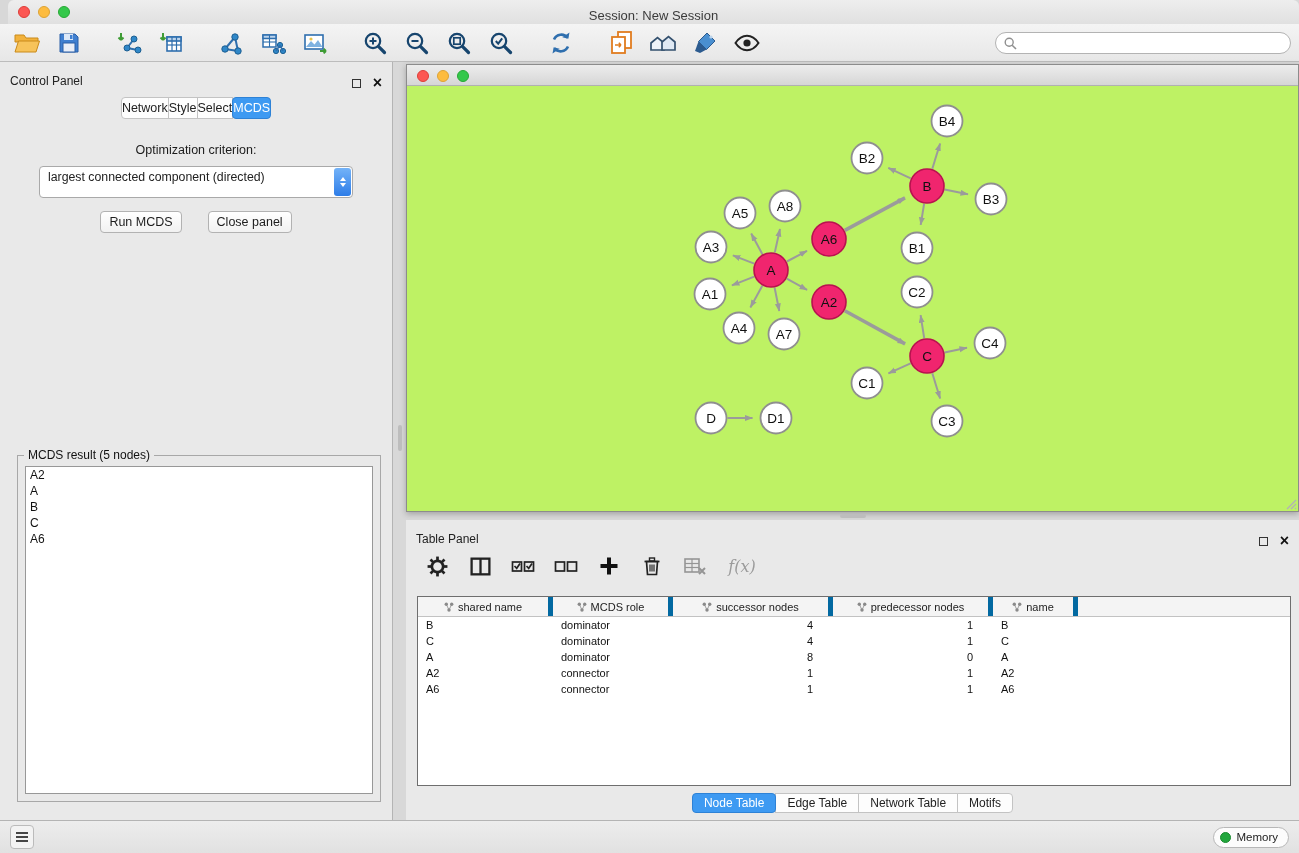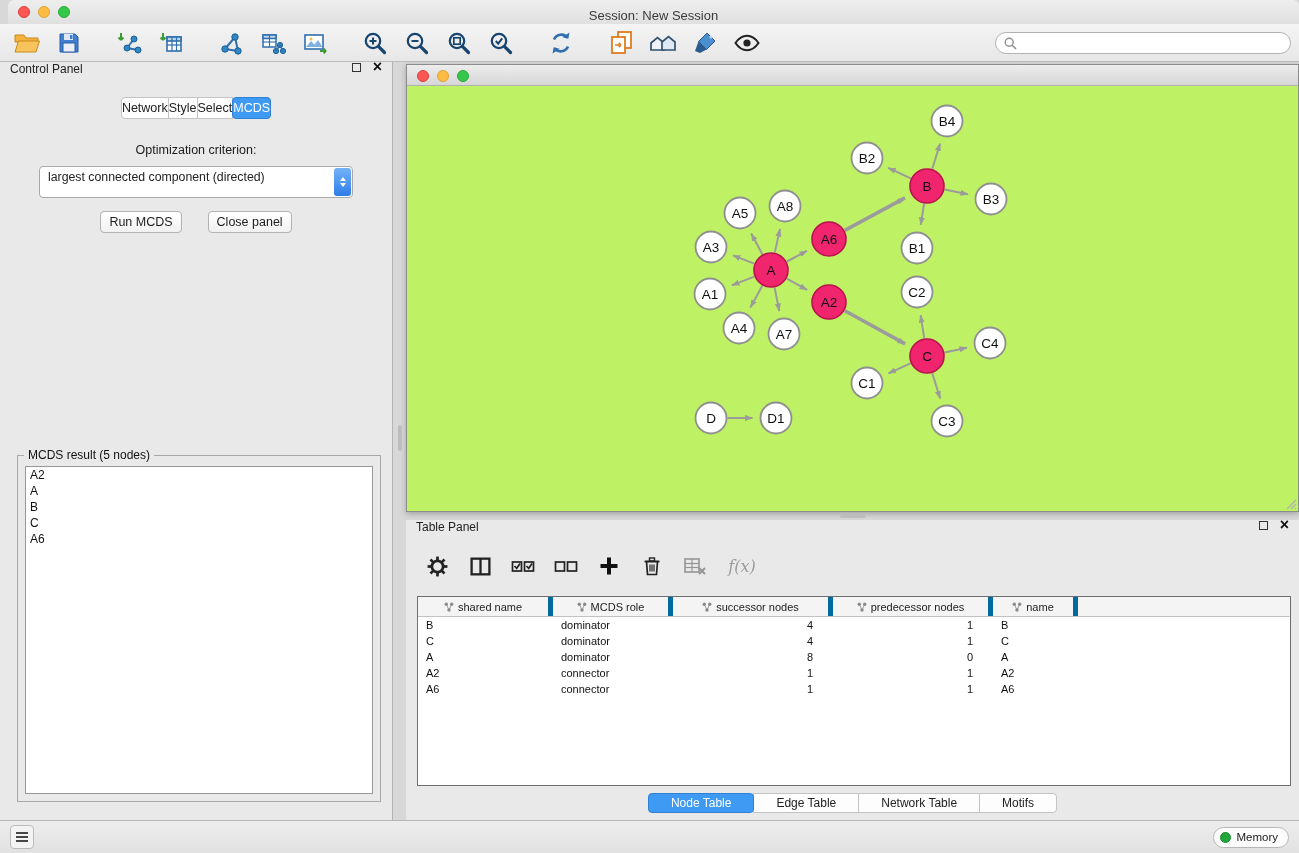--- a/index.html
+++ b/index.html
@@ -30,33 +30,33 @@
     display:flex; align-items:center; padding:0 8px; gap:5px; }
   .searchbox input { border:none; outline:none; flex:1; font-size:12px; background:transparent;
     font-family:"Liberation Sans",sans-serif; }
 
   
   .main { position:absolute; top:62px; left:0; right:0; bottom:33px; background:#d8d8d8; }
 
   
   .control-panel { position:absolute; left:0; top:0; width:393px; bottom:0;
     background:#e9e9e9; border-right:1px solid #b4b4b4; }
-  .panel-header { height:26px; display:flex; align-items:flex-start; padding:0 10px;gap:32px; }
+  .panel-header { height:26px; display:flex; align-items:flex-end; padding:0 10px;gap:32px; }
   .panel-title { font-size:12px; color:#222; }
   .ph-controls { margin-left:auto; display:flex; align-items:center; gap:12px; }
   .ph-float { width:9px; height:9px; border:1.4px solid #333; display:inline-block; background:transparent; }
   .ph-close { font-size:16px; font-weight:bold; color:#111; line-height:10px; }
 
   .segtabs { display:flex; justify-content:center; margin-top:9px; }
   .seg { background:#fdfdfd; border:1px solid #c3c3c3; margin-left:-1px; padding:3px 0;
     font-size:12.5px; color:#222; position:relative; }
   .seg:first-child { border-radius:4px 0 0 4px; margin-left:0; }
   .seg:last-child { border-radius:0 4px 4px 0; }
   .seg.active { background:#3e9af2; color:#fff; border-color:#2e82d6; border-radius:4px; z-index:2; }
-  .seg.small { font-size:12px; padding:2px 22px; }
+  .seg.small { font-size:12px; padding:2px 11px; }
 
   .opt-label { margin-top:24px; text-align:center; font-size:12.5px; color:#1c1c1c; }
   .dropdown { position:relative; margin:9px auto 0; width:314px; height:32px; background:#fff;
     border:1px solid #a9a9a9; border-radius:4px; }
   .dd-value { display:block; line-height:20px; padding-left:8px; padding-right:22px; font-size:12.3px;
     white-space:nowrap; overflow:hidden; }
   .dd-stepper { position:absolute; right:1px; top:1px; bottom:1px; width:17px;
     background:linear-gradient(#74b3f8,#2e7de8); border-radius:3px;
     display:flex; flex-direction:column; align-items:center; justify-content:center; gap:2px; }
   .tri-up { width:0; height:0; border-left:3.5px solid transparent; border-right:3.5px solid transparent;

